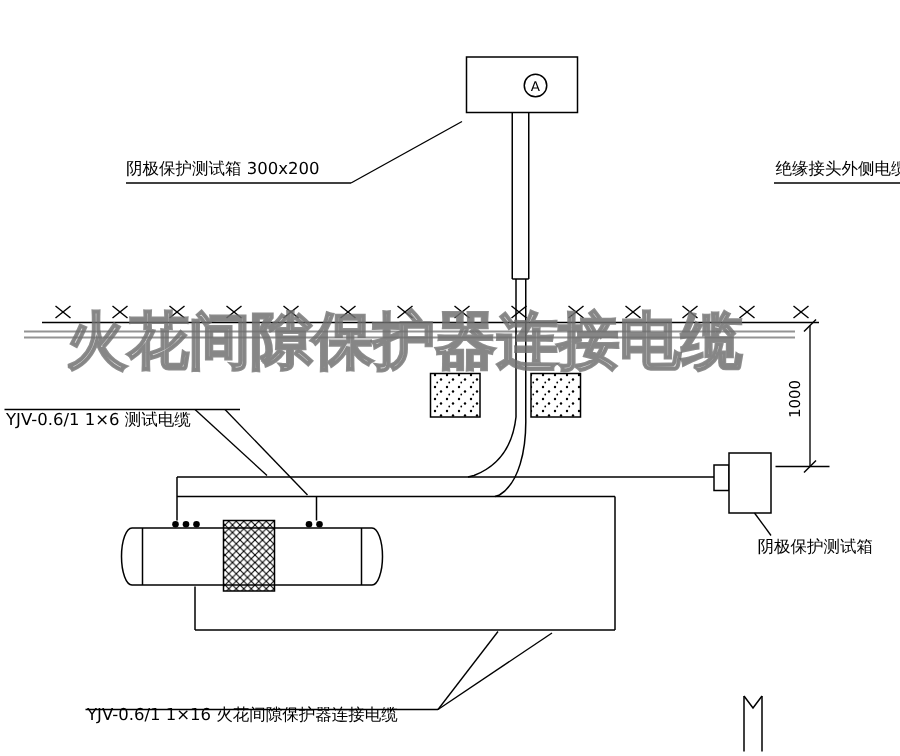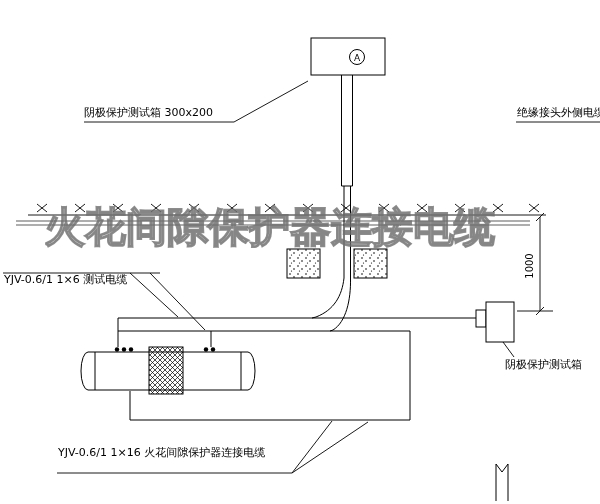--- a/index.html
+++ b/index.html
@@ -161,15 +161,15 @@
   <div class="watermark">火花间隙保护器连接电缆</div>
 
   <div class="label" style="left:84px;top:106px;">阴极保护测试箱 300x200</div>
 
   <div class="label" style="left:517px;top:106px;">绝缘接头外侧电缆</div>
 
   <div class="label" style="left:4px;top:257px;margin-top:16px;">YJV-0.6/1 1×6  测试电缆</div>
 
   <div class="label" style="left:505px;top:358px;">阴极保护测试箱</div>
 
-  <div class="label" style="left:58px;top:446px;">YJV-0.6/1 1×16  火花间隙保护器连接电缆</div>
+  <div class="label" style="left:58px;top:470px;">YJV-0.6/1 1×16  火花间隙保护器连接电缆</div>
 
 </div>
 
 </body></html>

